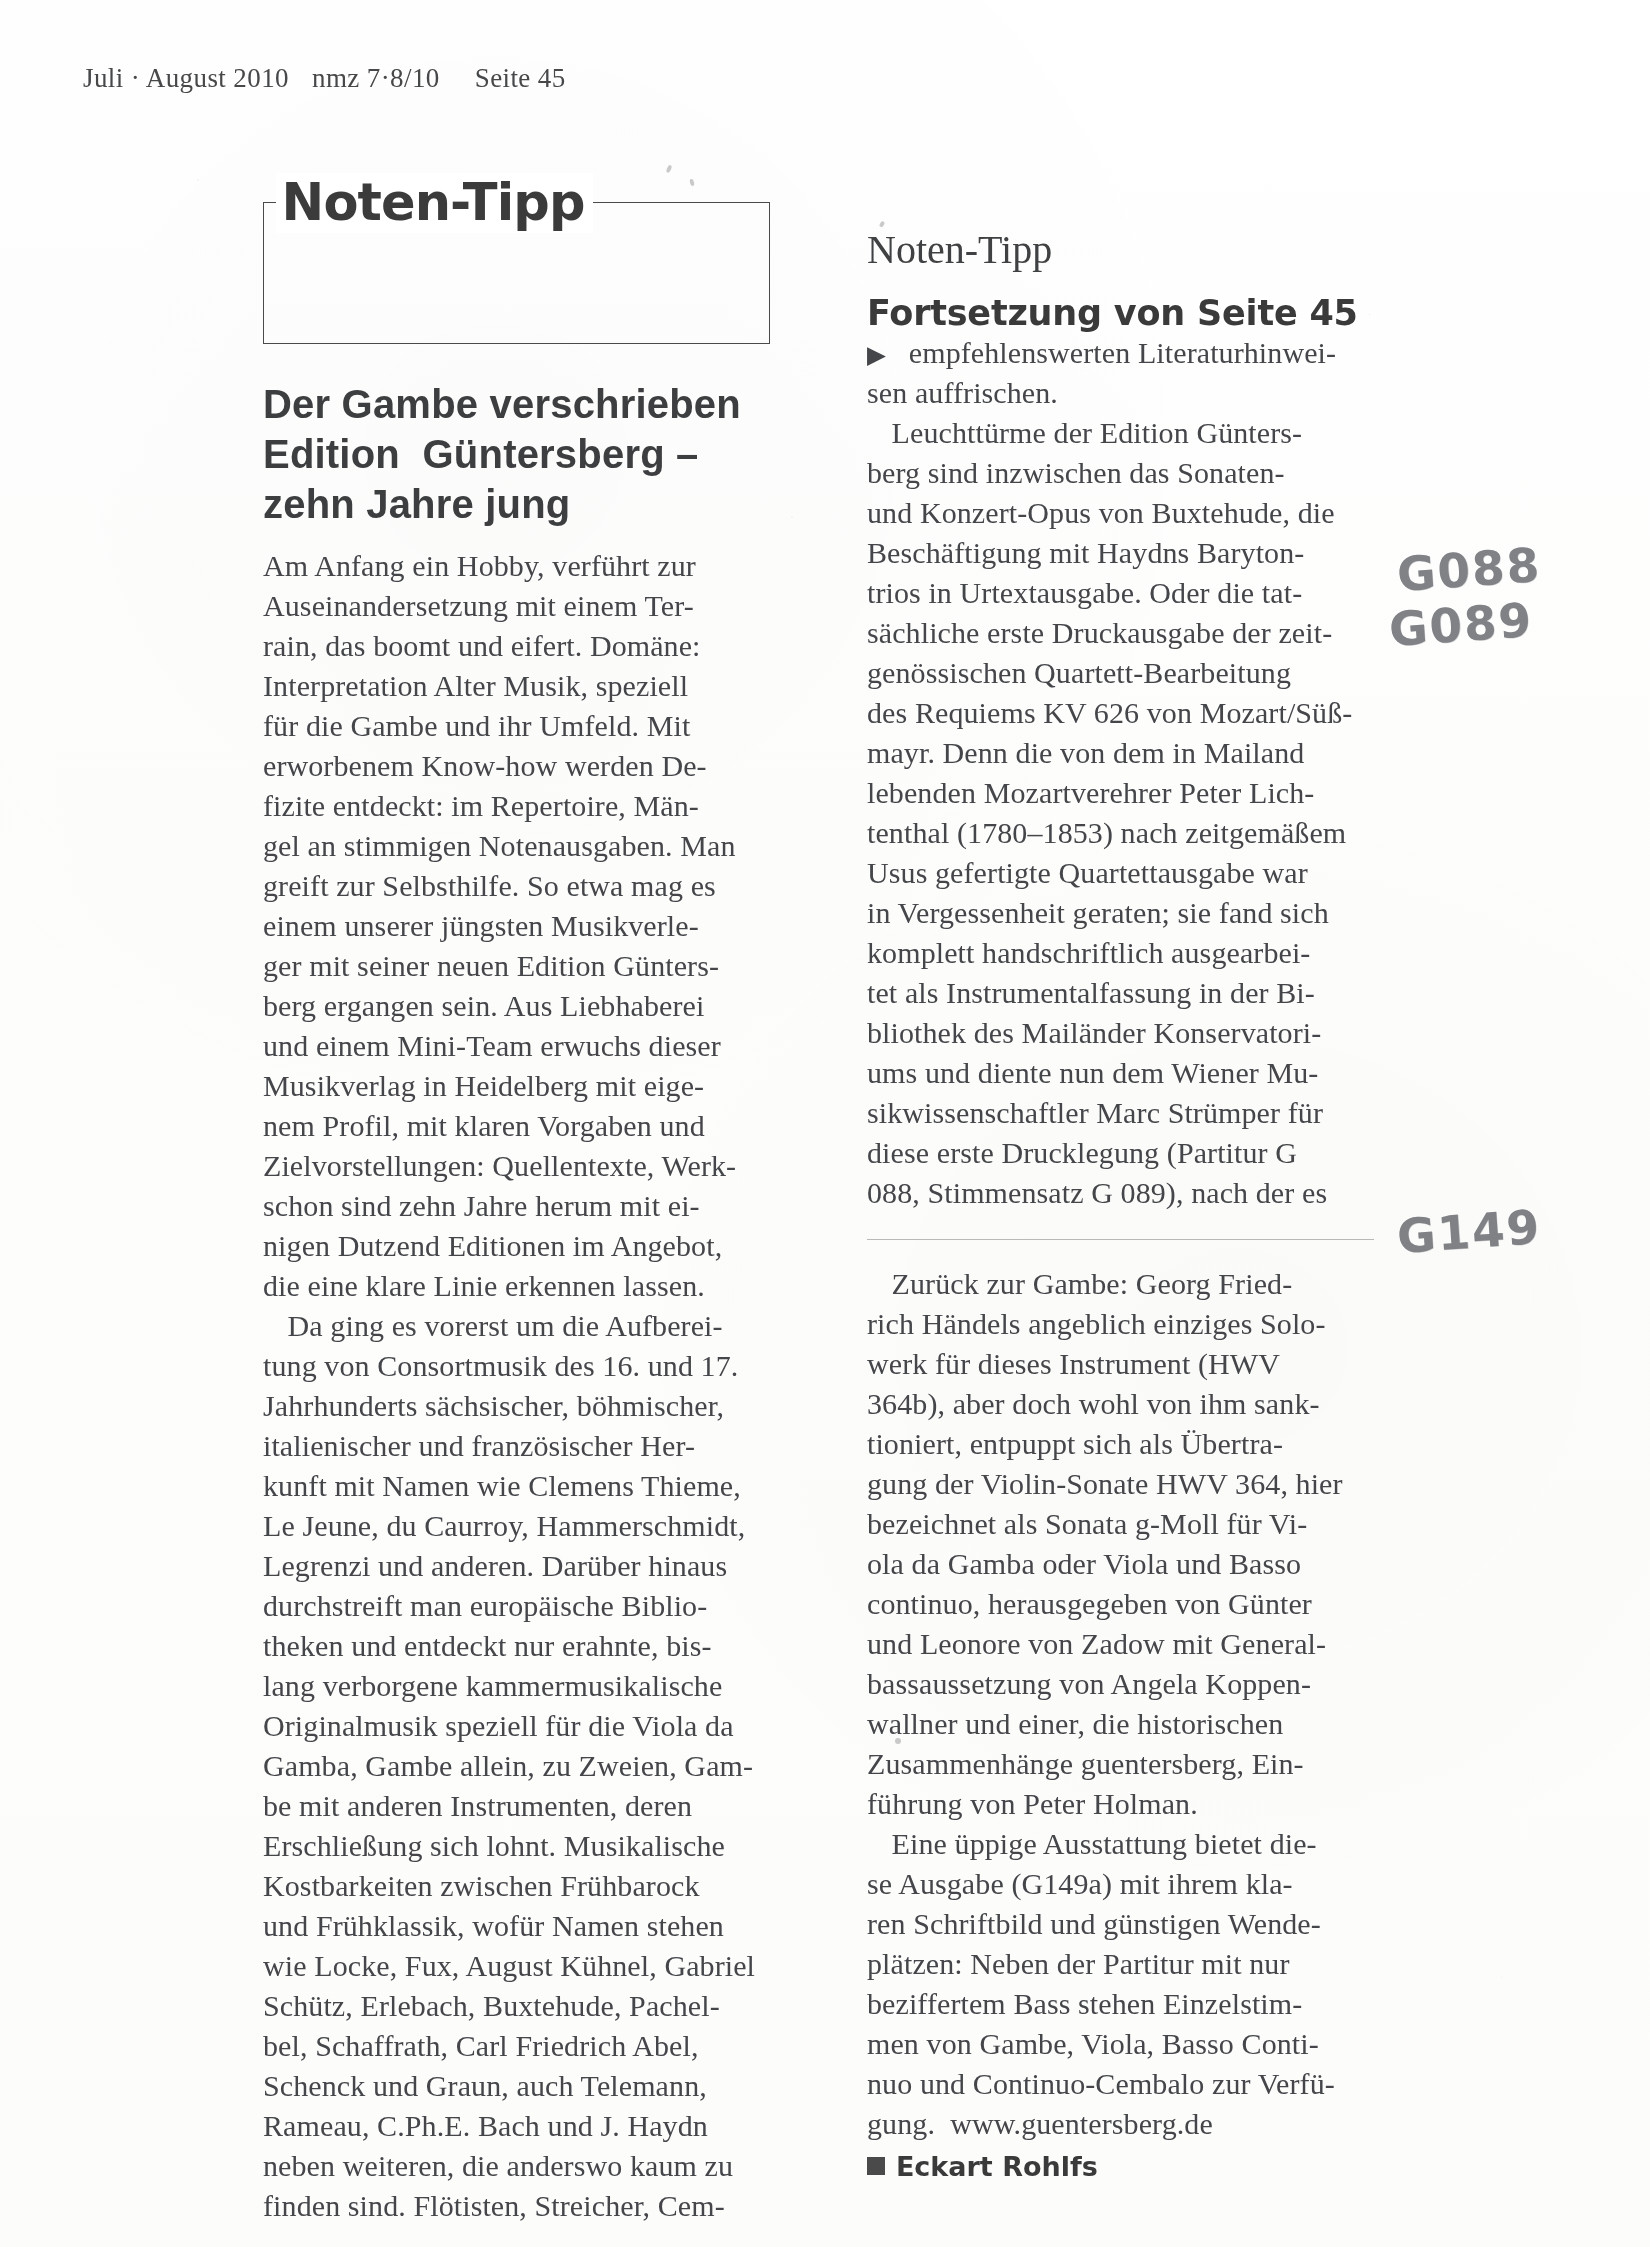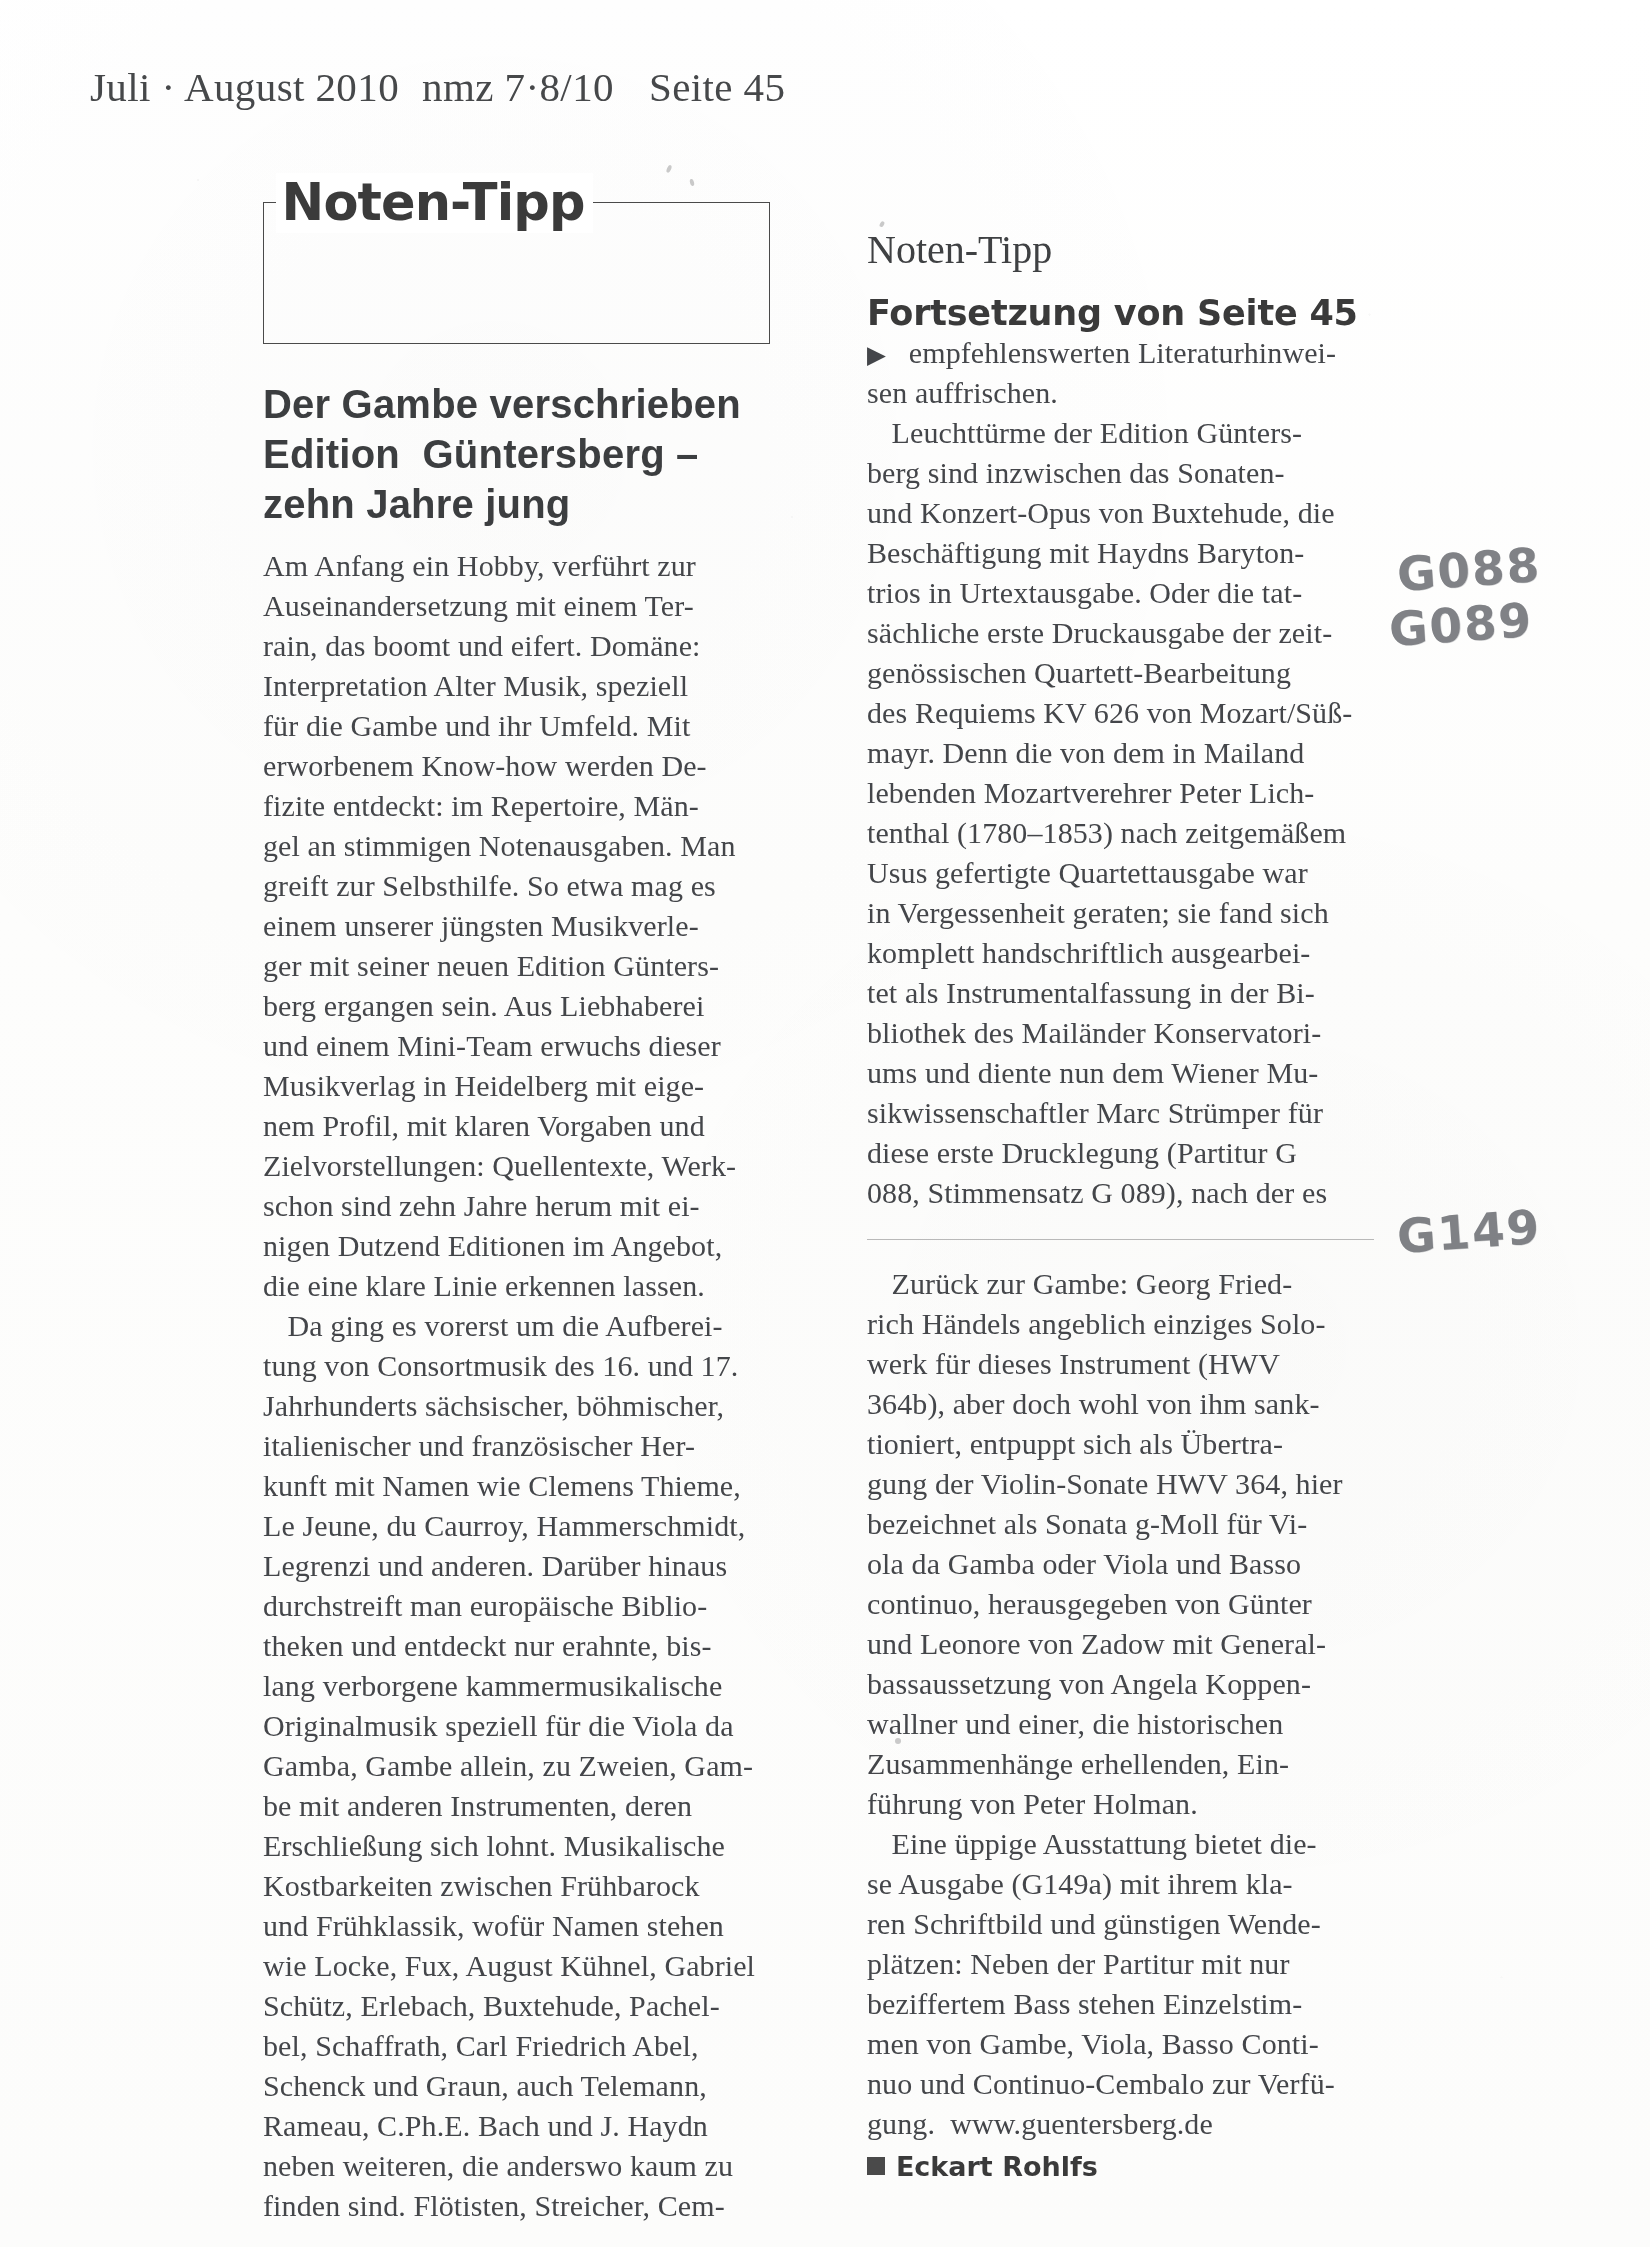--- a/index.html
+++ b/index.html
@@ -37,24 +37,24 @@
       radial-gradient(circle at 83% 14%, rgba(120,120,120,.09) 0 0.9px, transparent 1.3px),
       radial-gradient(circle at 26% 57%, rgba(120,120,120,.07) 0 0.9px, transparent 1.3px),
       radial-gradient(circle at 66% 72%, rgba(120,120,120,.08) 0 0.9px, transparent 1.3px),
       radial-gradient(circle at 91% 88%, rgba(120,120,120,.07) 0 0.9px, transparent 1.3px),
       radial-gradient(circle at 38% 91%, rgba(120,120,120,.06) 0 0.9px, transparent 1.3px);
   }
 
   
   .masthead {
     position: absolute;
-    left: 90px;
+    left: 83px;
     top: 63px;
     font-family: "Liberation Serif", serif;
-    font-size: 41px;
+    font-size: 27px;
     letter-spacing: 0.4px;
     color: #46484a;
     white-space: pre;
   }
   .masthead .gap-s { display: inline-block; width: 23px; }
   .masthead .gap-l { display: inline-block; width: 35px; }
 
   
   .col {
     position: absolute;
@@ -288,21 +288,21 @@
         <span class="ln">werk für dieses Instrument (HWV</span>
         <span class="ln">364b), aber doch wohl von ihm sank-</span>
         <span class="ln">tioniert, entpuppt sich als Übertra-</span>
         <span class="ln">gung der Violin-Sonate HWV 364, hier</span>
         <span class="ln">bezeichnet als Sonata g-Moll für Vi-</span>
         <span class="ln">ola da Gamba oder Viola und Basso</span>
         <span class="ln">continuo, herausgegeben von Günter</span>
         <span class="ln">und Leonore von Zadow mit General-</span>
         <span class="ln">bassaussetzung von Angela Koppen-</span>
         <span class="ln">wallner und einer, die historischen</span>
-        <span class="ln">Zusammenhänge erhellenden, Ein-</span>
+        <span class="ln">Zusammenhänge guentersberg, Ein-</span>
         <span class="ln">führung von Peter Holman.</span>
       </p>
       <p>
         <span class="ln"><span class="indent"></span><span>Eine üppige Ausstattung bietet die-</span></span>
         <span class="ln">se Ausgabe (G149a) mit ihrem kla-</span>
         <span class="ln">ren Schriftbild und günstigen Wende-</span>
         <span class="ln">plätzen: Neben der Partitur mit nur</span>
         <span class="ln">beziffertem Bass stehen Einzelstim-</span>
         <span class="ln">men von Gambe, Viola, Basso Conti-</span>
         <span class="ln">nuo und Continuo-Cembalo zur Verfü-</span>

